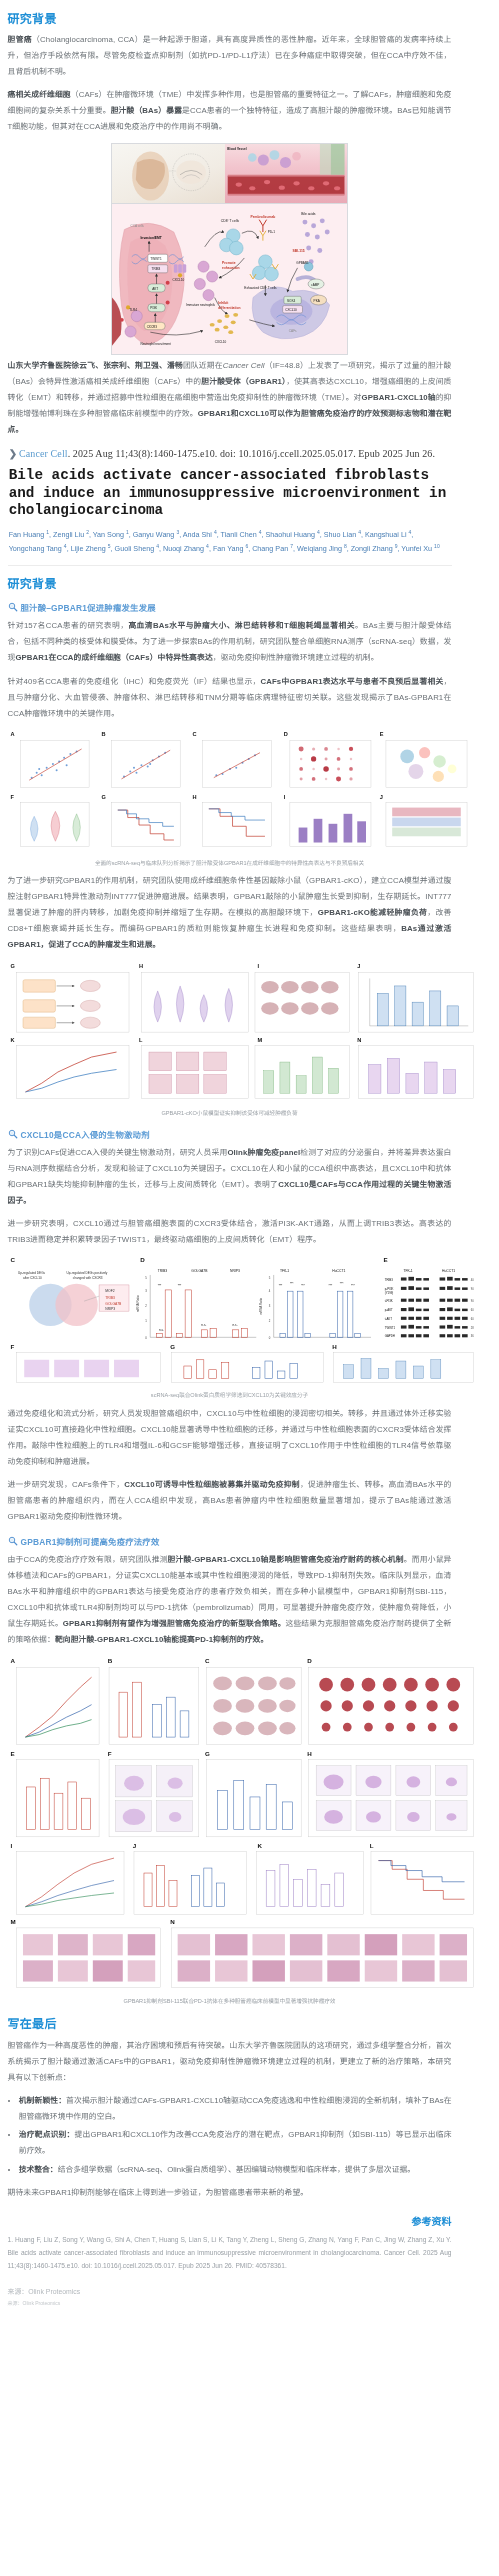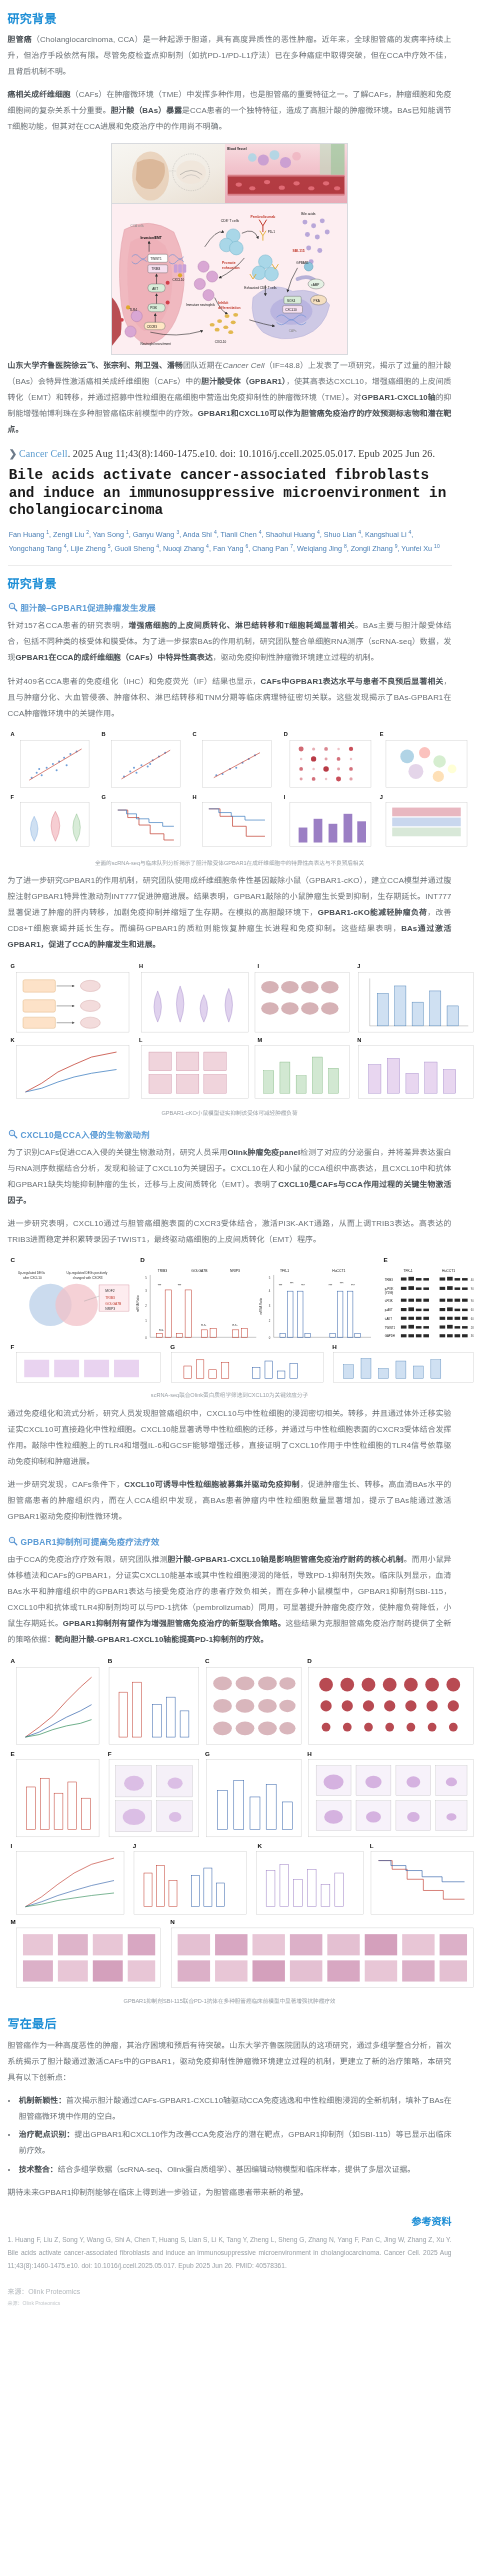--- a/index.html
+++ b/index.html
@@ -353,21 +353,21 @@
   <div class="sub-head">
     <svg class="mag-icon" viewBox="0 0 16 16">
       <circle cx="6.4" cy="6.4" r="4.4" fill="none" stroke="#4f8fd0" stroke-width="1.5"></circle>
       <line x1="9.8" y1="9.8" x2="14" y2="14" stroke="#4f8fd0" stroke-width="2" stroke-linecap="round"></line>
       <circle cx="6.4" cy="6.4" r="3" fill="#cfe4f5" opacity="0.6"></circle>
     </svg>
     <span class="sub-head-text">胆汁酸–GPBAR1促进肿瘤发生发展</span>
   </div>
 
   <p class="body-text">
-    <span>针对157名CCA患者的研究表明，</span><span class="bold">增强癌细胞的上皮间质转化、淋巴结转移和T细胞耗竭显著相关</span><span>。BAs主要与胆汁酸受体结合，包括不同种类的核受体和膜受体。为了进一步探索BAs的作用机制，研究团队整合单细胞RNA测序（scRNA-seq）数据，发现</span><span class="bold">GPBAR1在CCA的成纤维细胞（CAFs）中特异性高表达</span><span>，驱动免疫抑制性肿瘤微环境建立过程的机制。</span>
+    <span>针对157名CCA患者的研究表明，</span><span class="bold">高血清BAs水平与肿瘤大小、淋巴结转移和T细胞耗竭显著相关</span><span>。BAs主要与胆汁酸受体结合，包括不同种类的核受体和膜受体。为了进一步探索BAs的作用机制，研究团队整合单细胞RNA测序（scRNA-seq）数据，发现</span><span class="bold">GPBAR1在CCA的成纤维细胞（CAFs）中特异性高表达</span><span>，驱动免疫抑制性肿瘤微环境建立过程的机制。</span>
   </p>
 
   <p class="body-text">
     <span>针对409名CCA患者的免疫组化（IHC）和免疫荧光（IF）结果也显示，</span><span class="bold">CAFs中GPBAR1表达水平与患者不良预后显著相关</span><span>，且与肿瘤分化、大血管侵袭、肿瘤体积、淋巴结转移和TNM分期等临床病理特征密切关联。这些发现揭示了BAs-GPBAR1在CCA肿瘤微环境中的关键作用。</span>
   </p>
 
   <div class="figure">
     <svg class="panelfig" viewBox="0 0 760 200">
       <g font-family="Liberation Sans" font-size="9" font-weight="bold" fill="#111">
         <text x="4" y="11">A</text>

